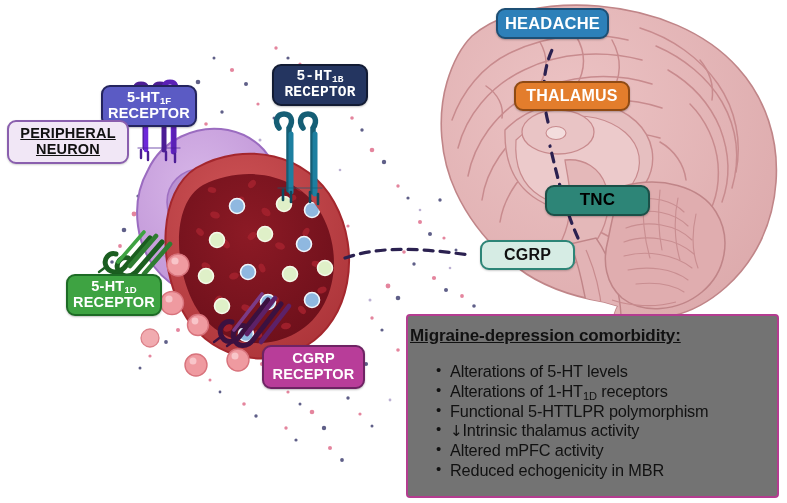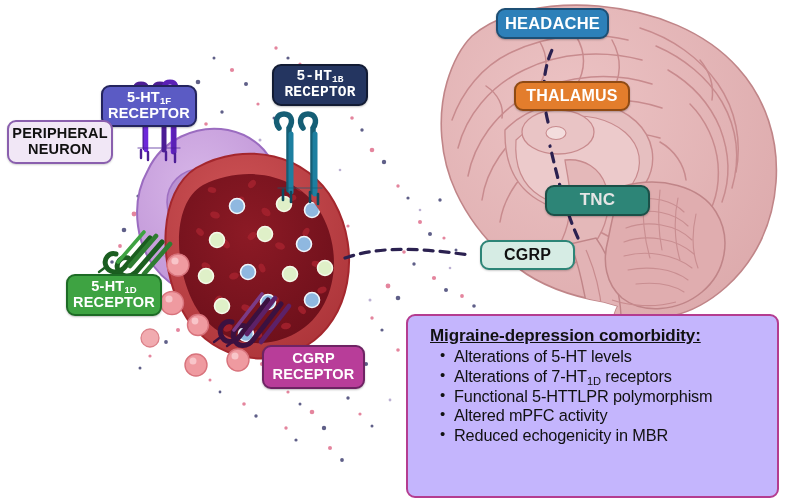--- a/index.html
+++ b/index.html
@@ -17,49 +17,49 @@
   .chip sub{font-size:.66em;vertical-align:baseline;position:relative;top:.22em;
             font-weight:bold;letter-spacing:0;}
 
   #chip-headache{left:496px;top:8px;width:113px;height:31px;font-size:16.5px;
       background:#2d80b9;border:2.5px solid #1d4f75;color:#ffffff;
       box-shadow:0 1px 2px rgba(0,0,0,.25);}
   #chip-thalamus{left:514px;top:81px;width:116px;height:30px;font-size:16px;
       background:#e37d2c;border:2.5px solid #8e4a14;color:#ffffff;
       box-shadow:0 1px 2px rgba(0,0,0,.25);}
   #chip-tnc{left:545px;top:185px;width:105px;height:31px;font-size:17px;
-      background:#2d8577;border:2.5px solid #1b5048;color:#e5e5e5;
+      background:#2d8577;border:2.5px solid #1b5048;color:#000000;
       box-shadow:0 1px 2px rgba(0,0,0,.25);}
   #chip-cgrp-brain{left:480px;top:240px;width:95px;height:30px;font-size:16px;
       background:#d6ece4;border:2.5px solid #2d8577;color:#111111;
       box-shadow:0 1px 2px rgba(0,0,0,.2);}
 
   #chip-5ht1f{left:101px;top:48px;width:96px;height:42px;font-size:14.5px;
       background:#5b5bc4;border:2.5px solid #24245e;color:#ffffff;
       box-shadow:0 1px 2px rgba(0,0,0,.25);margin-top:37px;}
   #chip-5ht1b{left:272px;top:64px;width:96px;height:42px;font-size:14.5px;
       background:#243560;border:2.5px solid #121b33;color:#ffffff;
       box-shadow:0 1px 2px rgba(0,0,0,.25);font-family:Liberation Mono, monospace;}
-  #chip-peripheral{left:7px;top:120px;width:106px;height:44px;font-size:14.5px;
+  #chip-peripheral{left:7px;top:120px;width:122px;height:44px;font-size:14.5px;
       background:#f1e7f6;border:2.5px solid #8a5fae;color:#111111;
-      box-shadow:0 1px 2px rgba(0,0,0,.18);}
+      box-shadow:0 1px 2px rgba(0,0,0,.18);text-decoration:underline;}
   #chip-5ht1d{left:66px;top:274px;width:96px;height:42px;font-size:14.5px;
       background:#3ea342;border:2.5px solid #1d6b25;color:#ffffff;
       box-shadow:0 1px 2px rgba(0,0,0,.25);}
   #chip-cgrp-rec{left:262px;top:345px;width:103px;height:44px;font-size:14.5px;
       background:#b83d99;border:2.5px solid #6e2363;color:#ffffff;
       box-shadow:0 1px 2px rgba(0,0,0,.25);}
 
   
   #panel{position:absolute;left:406px;top:314px;width:373px;height:184px;
-      box-sizing:border-box;background:#c4b5fd;border:2.5px solid #b43c90;
-      border-radius:9px;z-index:35;padding:10px 8px 6px 20px;}
+      box-sizing:border-box;background:#737373;border:2.5px solid #b43c90;
+      border-radius:4px;z-index:35;padding:10px 8px 6px 0;}
   #panel-title{font-size:17px;font-weight:bold;color:#111;text-decoration:underline;
       margin:0 0 1px 2px;letter-spacing:-.1px;}
-  #panel ul{list-style:none;margin:0;padding:0 0 0 26px;}
+  #panel ul{list-style:none;margin:16px;padding:0 0 0 26px;}
   #panel li{position:relative;font-size:16.3px;color:#111;line-height:1.215;
       white-space:nowrap;letter-spacing:-.15px;}
   #panel li::before{content:"\2022";position:absolute;left:-14px;top:-1px;
       font-size:15px;color:#111;}
   #panel li sub{font-size:.68em;vertical-align:baseline;position:relative;top:.25em;}
   .dnarrow{font-family:"DejaVu Sans",sans-serif;font-size:15px;}
 </style>
 </head>
 <body>
 
@@ -483,20 +483,21 @@
 
   <div class="chip" id="chip-cgrp-rec">
     <span class="l1">CGRP</span>
     <span class="l2">RECEPTOR</span>
   </div>
 
   <div id="panel">
     <div id="panel-title">Migraine-depression comorbidity:</div>
     <ul id="panel-list">
         <li><span>Alterations of 5-HT levels</span></li>
-        <li><span>Alterations of 7-HT</span><sub>1D</sub><span> receptors</span></li>
+        <li><span>Alterations of 1-HT</span><sub>1D</sub><span> receptors</span></li>
         <li><span>Functional 5-HTTLPR polymorphism</span></li>
+        <li><span class="dnarrow">↓</span><span>Intrinsic thalamus activity</span></li>
         <li><span>Altered mPFC activity</span></li>
         <li><span>Reduced echogenicity in MBR</span></li>
       </ul>
   </div>
 
 </div>
 
 </body></html>

